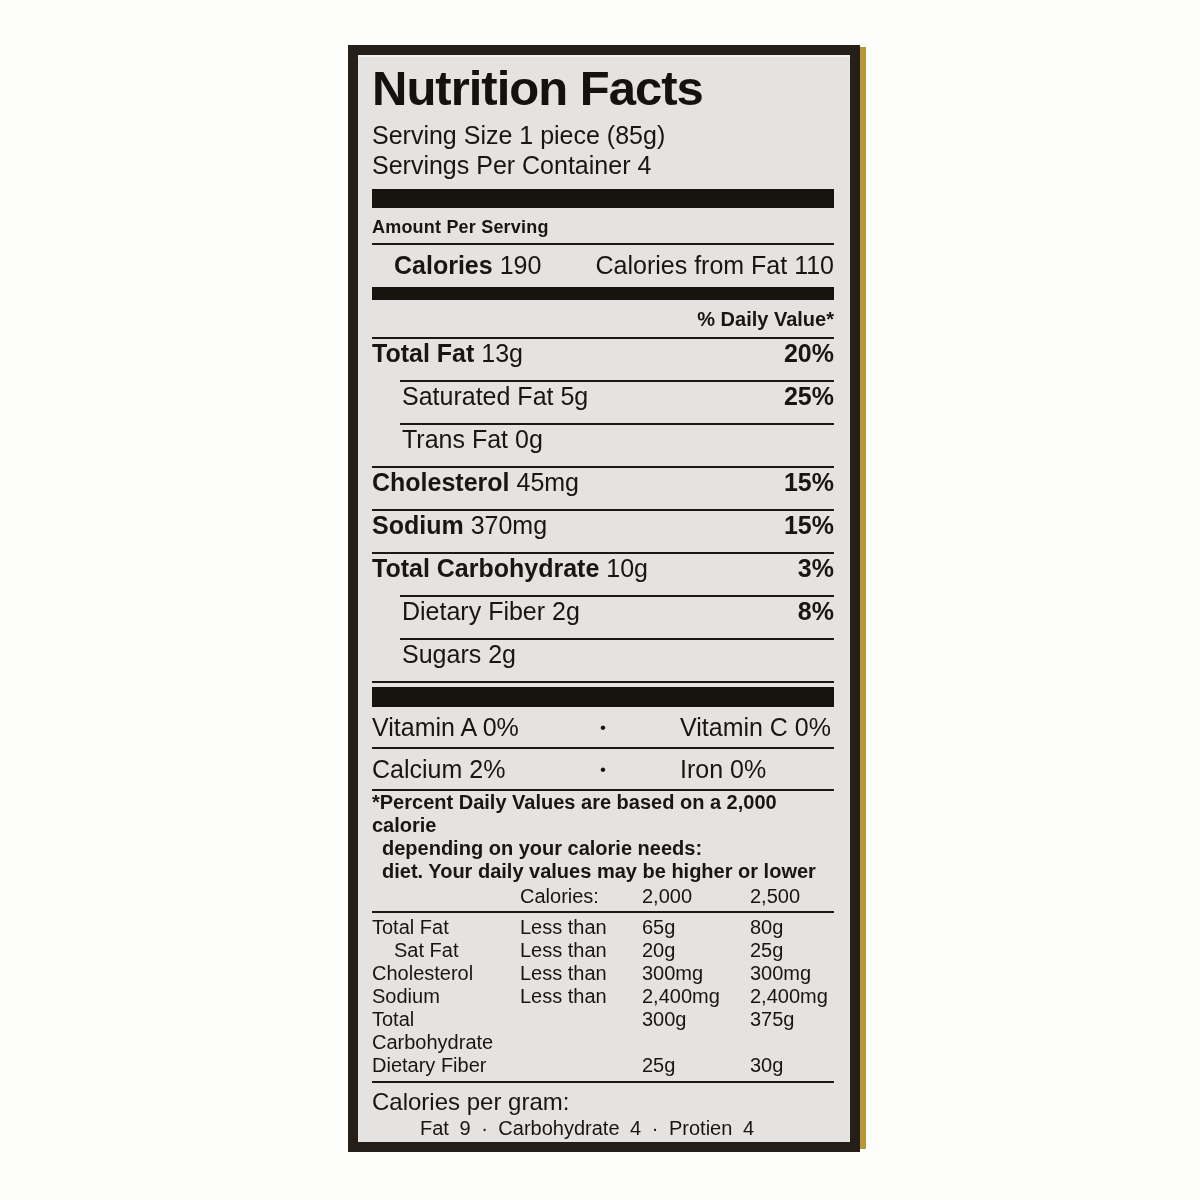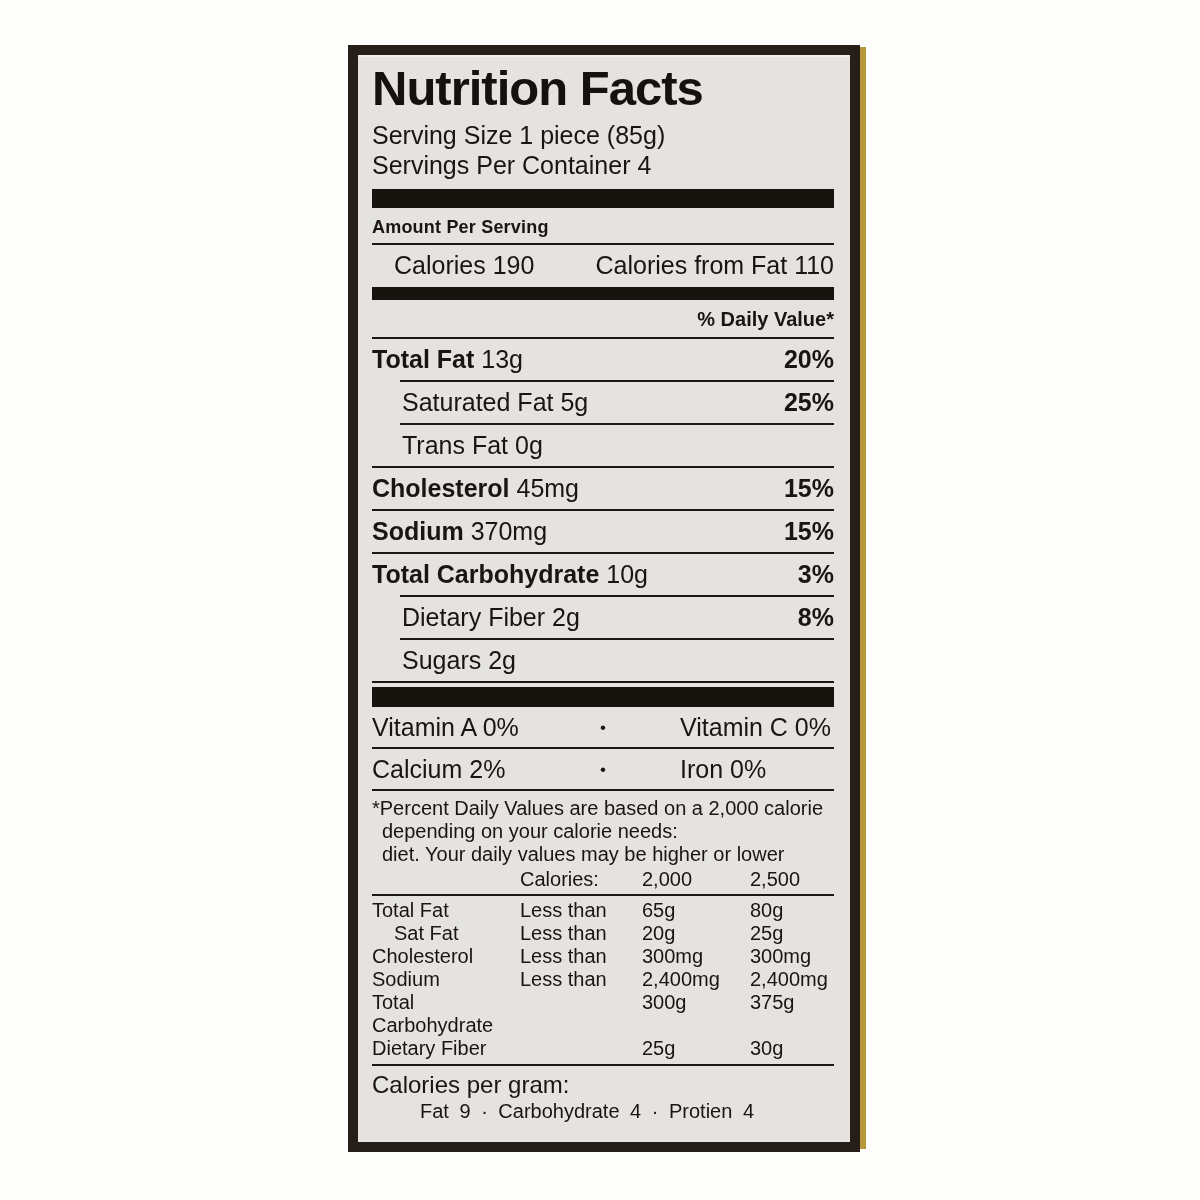--- a/index.html
+++ b/index.html
@@ -35,36 +35,36 @@
   .bar-md{height:13px;}
   .bar-xl{height:20px;margin-top:4px;}
   .aps{font-size:18px;font-weight:bold;margin-top:9px;letter-spacing:0.2px;}
   .rule{height:2px;background:#1c1915;margin-top:5px;}
   .rule-plain{height:2px;background:#1c1915;}
   .rule-ind{height:2px;background:#1c1915;margin-left:28px;}
   .calories-row{
     display:flex;justify-content:space-between;align-items:center;
     font-size:25px;padding:6px 0 7px 22px;
   }
-  .calories-row b{font-weight:normal;}
+  .calories-row b{font-weight:bold;}
   .dv-header{text-align:right;font-weight:bold;font-size:20px;padding:8px 0 6px 0;}
   .n-row{
-    display:flex;justify-content:space-between;align-items:center;
+    display:flex;justify-content:space-between;
     height:41px;font-size:25px;
   }
   .n-row .nm b{font-weight:bold;}
   .n-row.ind{padding-left:30px;}
   .n-dv{font-weight:bold;}
   .v-row{
     display:grid;grid-template-columns:1fr 22px 1fr;align-items:center;
     height:40px;font-size:25px;
   }
   .v-dot{font-size:17px;text-align:center;line-height:1;}
   .v-right{padding-left:66px;}
-  .footnote{font-size:20px;line-height:23px;margin-top:6px;}
+  .footnote{font-size:20px;line-height:23px;font-weight:bold;}
   .footnote .fl2{padding-left:10px;}
   .dvt{display:grid;grid-template-columns:148px 122px 108px auto;font-size:20px;line-height:23px;}
   .dvt-head{margin-top:2px;}
   .dvt .cell-ind{padding-left:22px;}
   .cpg-head{font-size:24px;line-height:23px;margin-top:7px;}
   .cpg-vals{font-size:20px;line-height:23px;margin-top:4px;padding-left:48px;word-spacing:5px;}
 </style>
 </head>
 <body>
 

